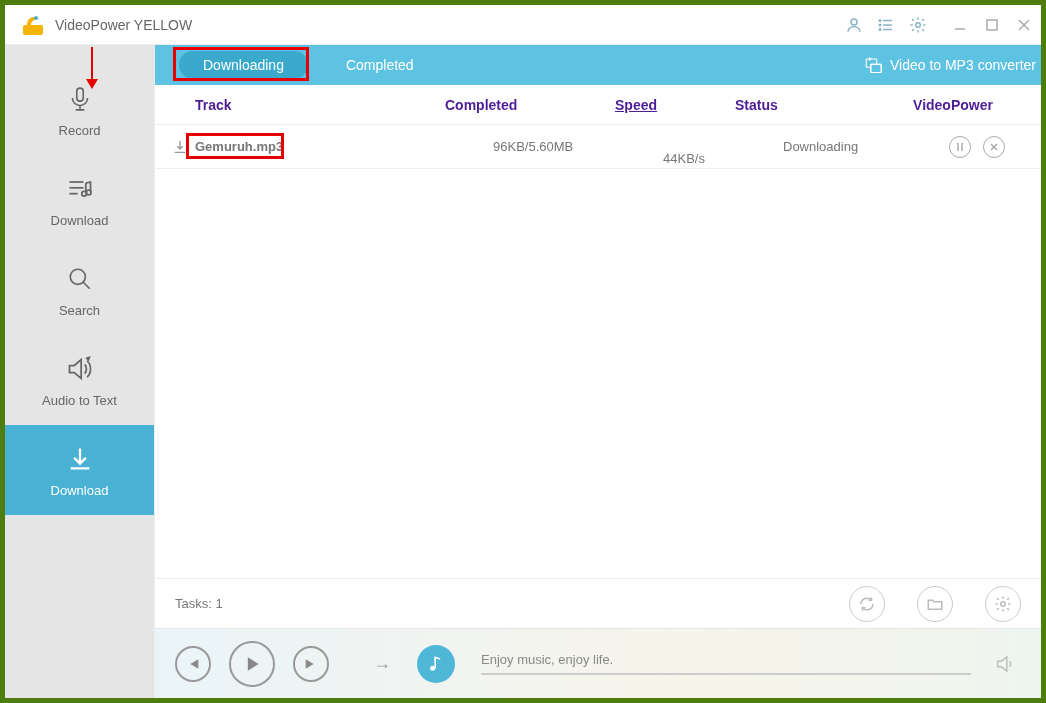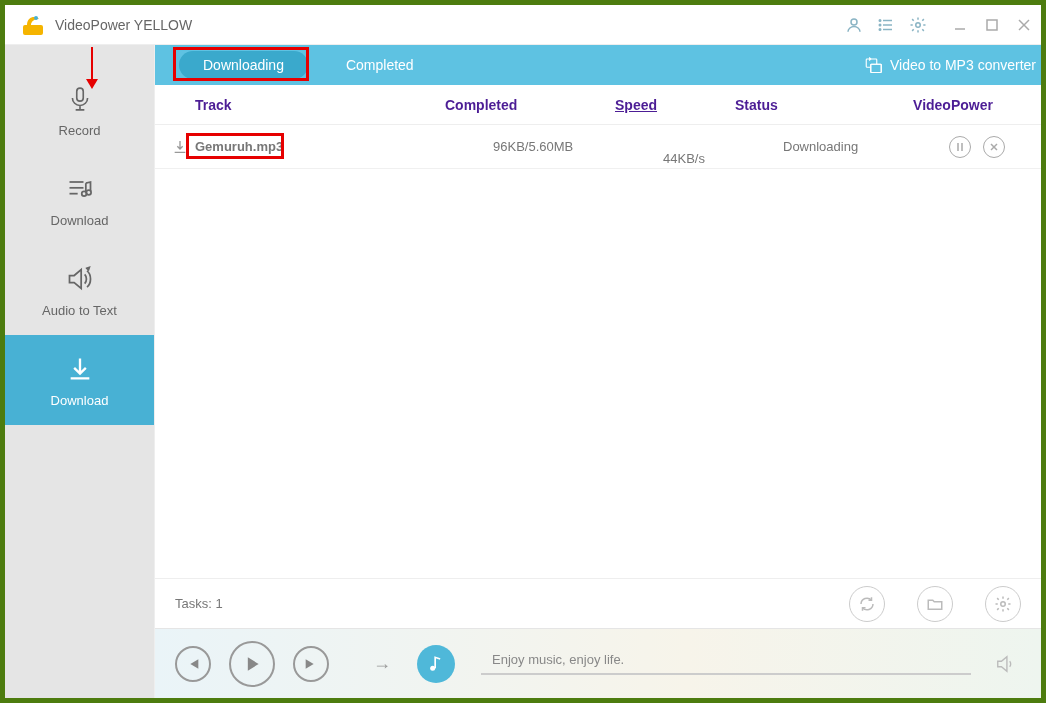--- a/index.html
+++ b/index.html
@@ -66,21 +66,21 @@
 .main-footer .spacer { flex: 1; }
 .mf-btn { width: 36px; height: 36px; border: 1.5px solid #ccc; border-radius: 50%; display: flex; align-items: center; justify-content: center; margin-left: 14px; cursor: pointer; color: #999; }
 
 
 .player { height: 70px; background: linear-gradient(to right, #eaf4f8 0%, #f7f4ea 60%, #eef5ef 100%); display: flex; align-items: center; padding: 0 20px; border-top: 1px solid #e5e5e5; }
 .pl-btn { width: 36px; height: 36px; border: 2px solid #999; border-radius: 50%; display: flex; align-items: center; justify-content: center; margin-right: 18px; cursor: pointer; color: #777; }
 .pl-btn.big { width: 46px; height: 46px; }
 .pl-arrow-gap { width: 50px; display: flex; align-items: center; justify-content: center; color: #999; font-size: 18px; margin: 0 10px; }
 .pl-note { width: 38px; height: 38px; border-radius: 50%; background: #4fb8d9; display: flex; align-items: center; justify-content: center; color: #fff; margin-right: 18px; }
 .pl-text { flex: 1; display: flex; flex-direction: column; padding-left: 8px; }
-.pl-text .msg { font-size: 13px; color: #888; margin-bottom: 6px; margin-left: 11px; }
+.pl-text .msg { font-size: 13px; color: #888; margin-bottom: 6px; }
 .pl-text .line { height: 2px; width: 100%; background: #ccc; position: relative; }
 .pl-vol { width: 30px; display: flex; align-items: center; justify-content: center; color: #aaa; margin-left: 20px; cursor: pointer; }
 
 svg { display: block; }
 </style>
 </head>
 <body>
 
 <div class="window">
 
@@ -155,20 +155,29 @@
               <line x1="3" y1="6" x2="15" y2="6"></line>
               <line x1="3" y1="11" x2="15" y2="11"></line>
               <line x1="3" y1="16" x2="10" y2="16"></line>
               <path d="M17 15V7"></path>
               <circle cx="15.5" cy="16" r="2"></circle>
               <path d="M17 7l4-1v8"></path>
               <circle cx="19.5" cy="15" r="2"></circle>
             </svg>
         </span>
         <span class="sb-label">Download</span>
+      </div>
+      <div class="sb-item">
+        <span class="sb-icon">
+          <svg width="26" height="26" viewBox="0 0 24 24" fill="none" stroke="#666" stroke-width="1.5">
+              <circle cx="10" cy="10" r="7"></circle>
+              <line x1="15" y1="15" x2="21" y2="21"></line>
+            </svg>
+        </span>
+        <span class="sb-label">Search</span>
       </div>
       <div class="sb-item">
         <span class="sb-icon">
           <svg width="28" height="28" viewBox="0 0 24 24" fill="none" stroke="#666" stroke-width="1.5">
               <path d="M3 9v6h4l6 5V4L7 9H3z"></path>
               <path d="M16 8c2 2 2 6 0 8M18 5c4 3 4 11 0 14"></path>
               <path d="M17 3l3-1-1 3" fill="#666"></path>
             </svg>
         </span>
         <span class="sb-label">Audio to Text</span>

